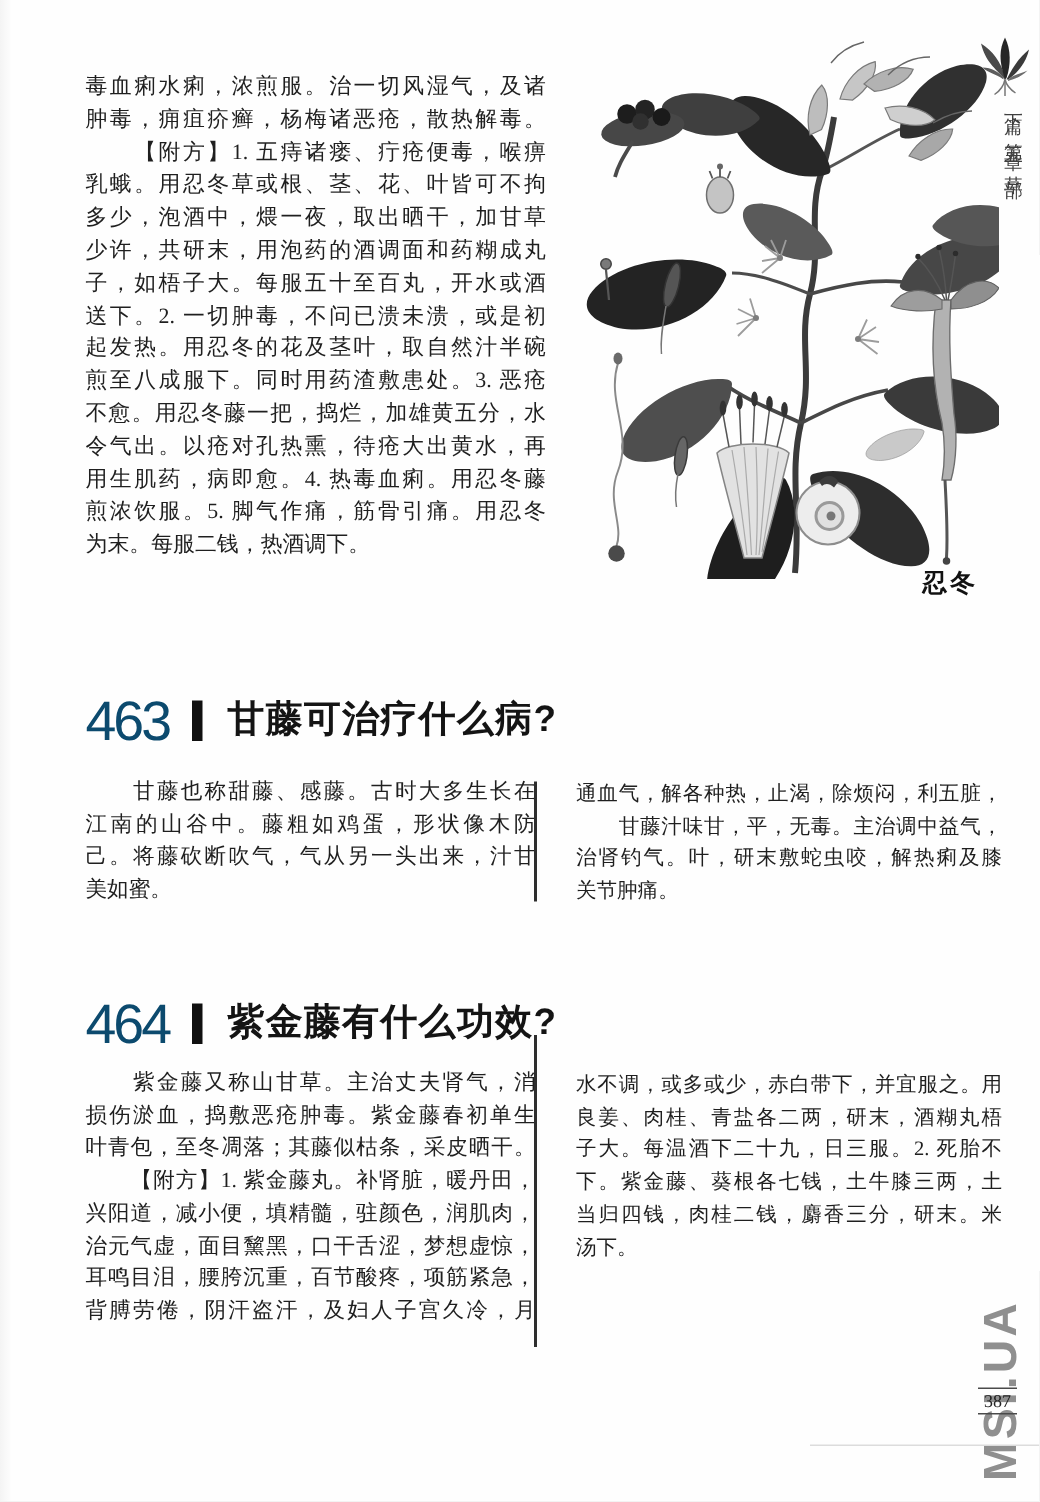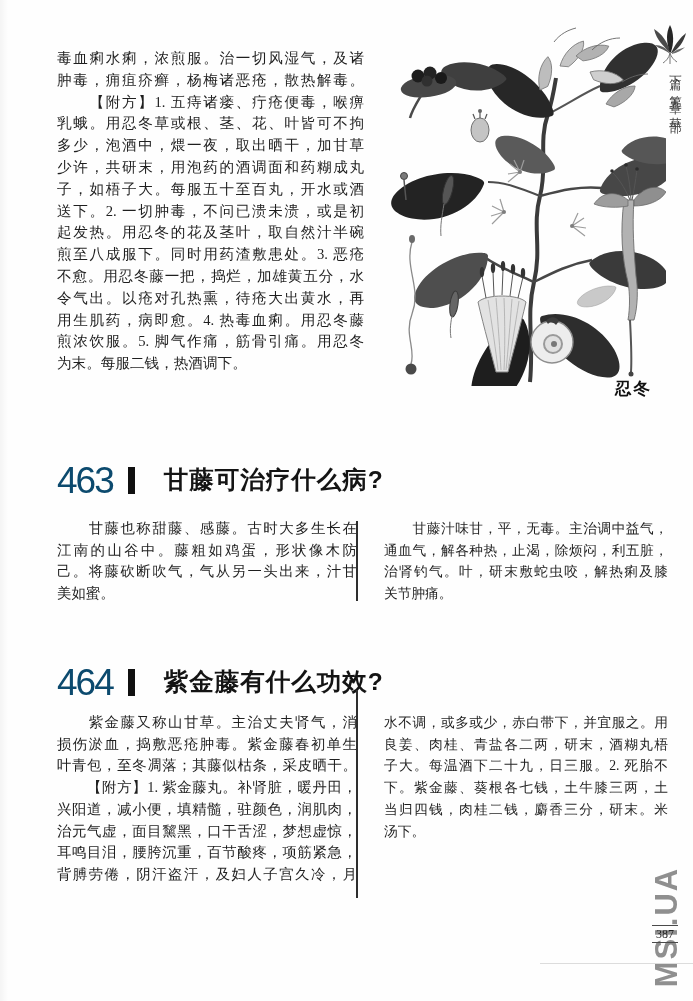--- a/index.html
+++ b/index.html
@@ -26,21 +26,21 @@
   .div463{top:521px;height:80px;}
   .div464{top:690px;height:208px;}
   
   .qa-head{position:absolute;left:57px;display:flex;align-items:center;height:40px;}
   .qa-num{
     font-family:"Liberation Sans",sans-serif;font-weight:400;
     font-size:37px;color:#0c4a6e;letter-spacing:-2px;line-height:1;
   }
   .qa-bar{display:inline-block;width:7px;height:27px;background:#101010;margin:0 13px 0 15px;}
   .qa-title{
-    margin:16px;font-family:"Liberation Sans",sans-serif;font-weight:700;
+    margin:4px;font-family:"Liberation Sans",sans-serif;font-weight:700;
     font-size:24.5px;color:#141414;letter-spacing:1px;line-height:1;
   }
   .head463{top:460px;}
   .head464{top:662px;}
   
   .illus{position:absolute;left:384px;top:20px;width:282px;height:380px;margin:0;}
   .illus-caption{
     position:absolute;right:14px;bottom:0;
     font-weight:700;font-size:16.5px;color:#111;letter-spacing:2px;
   }
@@ -246,22 +246,22 @@
     <span class="qa-bar"></span>
     <h2 class="qa-title">甘藤可治疗什么病?</h2>
   </div>
   <div class="tblock colL cols463">
       <div class="tline fill">　　甘藤也称甜藤、感藤。古时大多生长在</div>
       <div class="tline fill">江南的山谷中。藤粗如鸡蛋，形状像木防</div>
       <div class="tline fill">己。将藤砍断吹气，气从另一头出来，汁甘</div>
       <div class="tline">美如蜜。</div>
     </div>
   <div class="tblock colR cols463">
+      <div class="tline fill">通血气，解各种热，止渴，除烦闷，利五脏，</div>
       <div class="tline fill">　　甘藤汁味甘，平，无毒。主治调中益气，</div>
-      <div class="tline fill">通血气，解各种热，止渴，除烦闷，利五脏，</div>
       <div class="tline fill">治肾钓气。叶，研末敷蛇虫咬，解热痢及膝</div>
       <div class="tline">关节肿痛。</div>
     </div>
   <div class="divider div463"></div>
 
   <div class="qa-head head464">
     <span class="qa-num">464</span>
     <span class="qa-bar"></span>
     <h2 class="qa-title">紫金藤有什么功效?</h2>
   </div>

